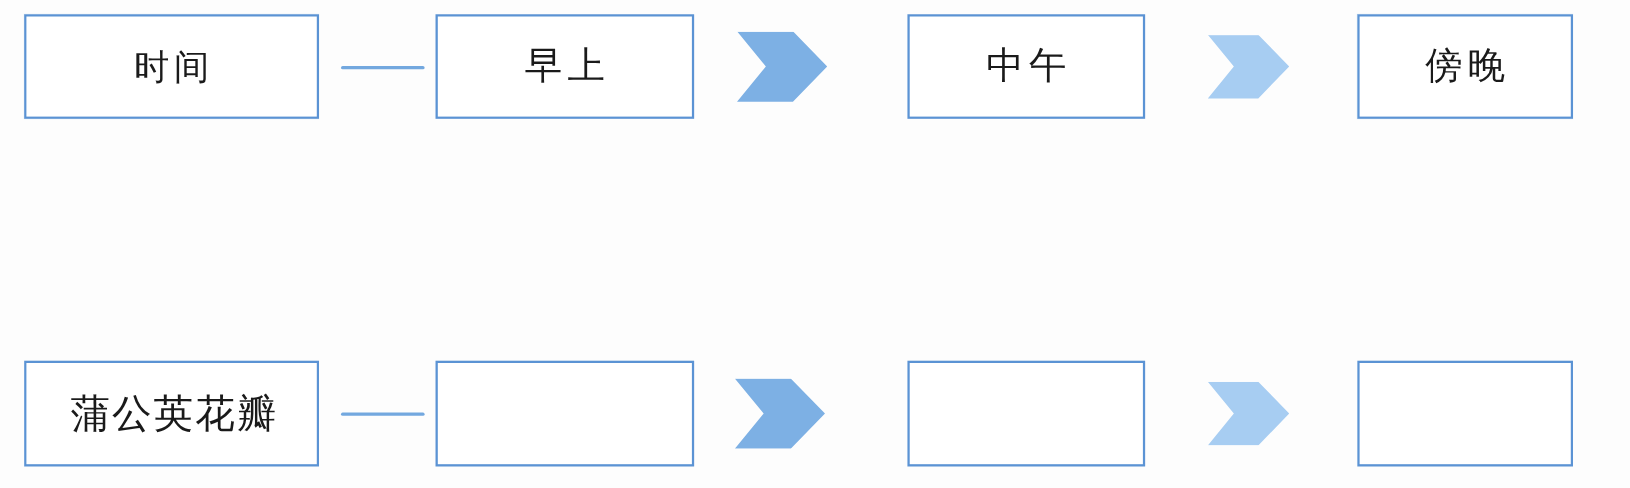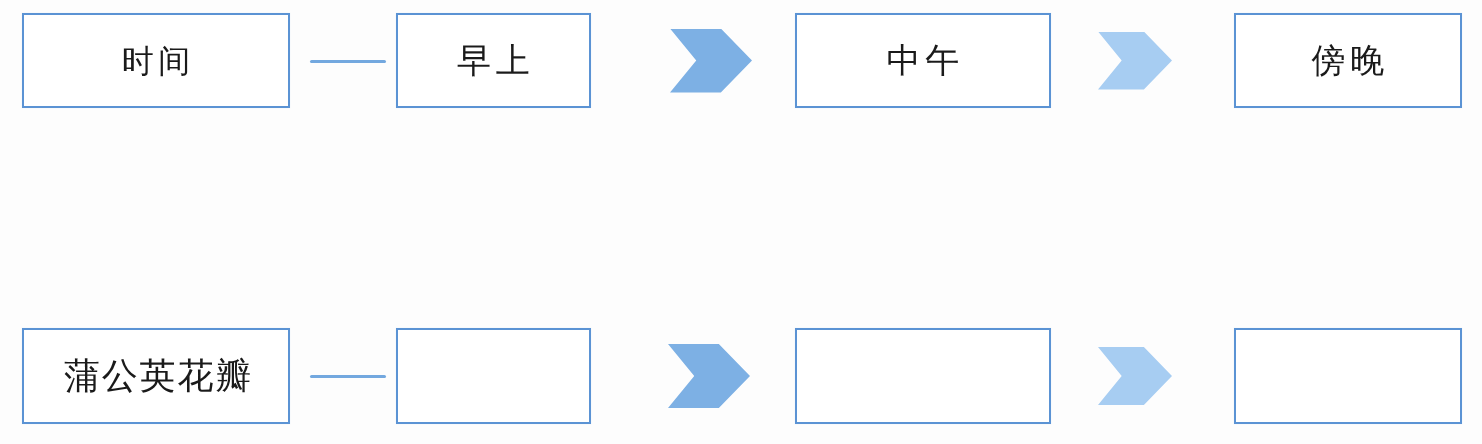--- a/index.html
+++ b/index.html
@@ -36,23 +36,23 @@
     box-sizing: border-box;
     border: 2px solid #5b93d4;
     background: #ffffff;
     display: flex;
     align-items: center;
     justify-content: center;
     
     box-shadow: 0 0 0.6px rgba(91,147,212,0.55);
   }
   .cell.label-cell  { left: 22px;   width: 268px; }
-  .cell.stage-1     { left: 396px;  width: 195px; }
-  .cell.stage-2     { left: 795px;  width: 256px; }
-  .cell.stage-3     { left: 1234px; width: 228px; }
+  .cell.stage-1     { left: 396px;  width: 235px; }
+  .cell.stage-2     { left: 825px;  width: 216px; }
+  .cell.stage-3     { left: 1234px; width: 196px; }
 
   .cell-text {
     color: #1a1a1a;
     font-size: 34px;
     letter-spacing: 0.14em;
     line-height: 1;
     white-space: nowrap;
     font-weight: 400;
     text-indent: 0.14em;
   }

